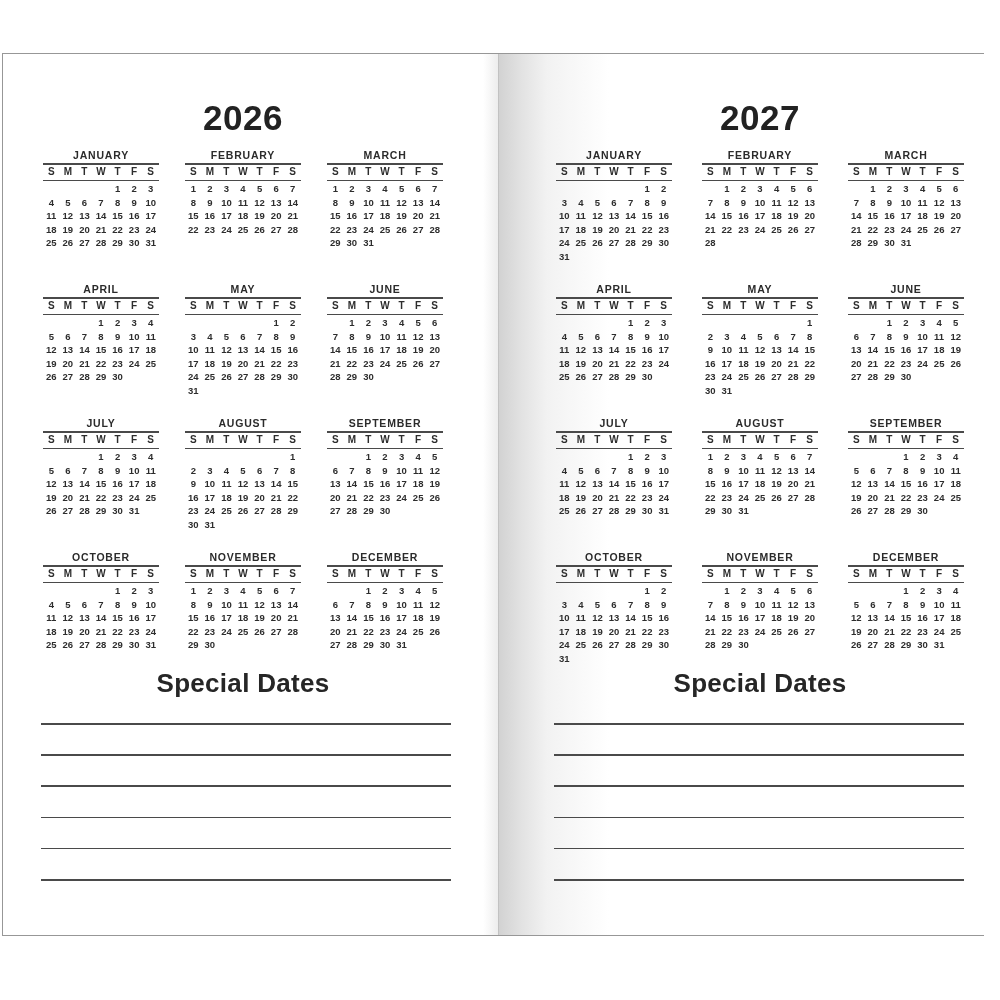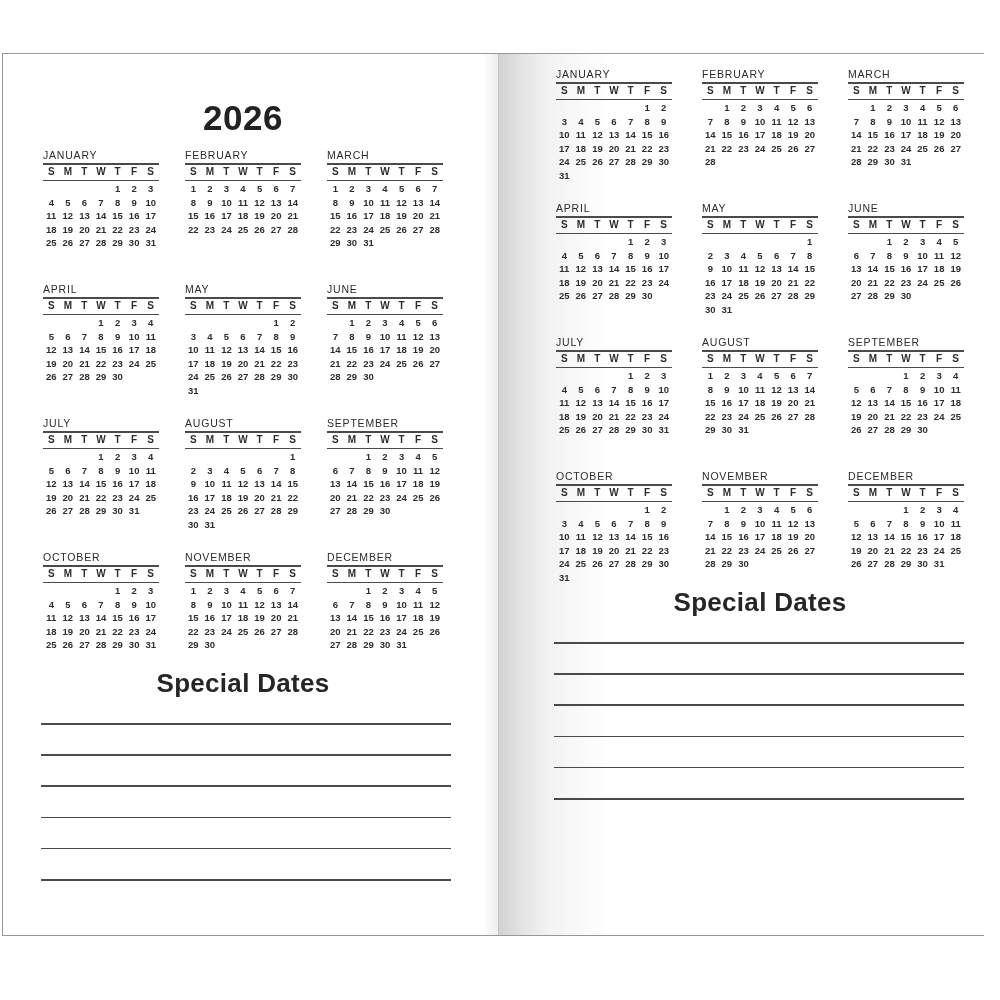--- a/index.html
+++ b/index.html
@@ -19,22 +19,22 @@
   .year-title{
     margin:0;padding-top:46px;text-align:center;
     font-size:35px;line-height:35px;font-weight:bold;letter-spacing:0.5px;color:#222222;
   }
   .months-grid{
     display:grid;grid-template-columns:repeat(3,116px);justify-content:space-between;
     grid-auto-rows:134px;margin-top:14px;
   }
   .month{width:116px;overflow:visible;}
   .month-name{
-    font-size:10.5px;line-height:13px;font-weight:normal;letter-spacing:0.8px;
-    color:#2b2b2b;white-space:nowrap;
+    font-size:10.5px;line-height:13px;font-weight:bold;letter-spacing:0.8px;
+    text-align:center;color:#2b2b2b;white-space:nowrap;
   }
   .month-rule{height:1.6px;background:#4a4a4a;margin-top:1px;}
   .week-header,.dates{
     display:grid;grid-template-columns:repeat(7,1fr);text-align:center;
   }
   .week-header{font-size:10px;line-height:14px;font-weight:bold;}
   .dates{font-size:9.5px;line-height:13.5px;font-weight:bold;margin-top:1px;}
   .special-heading{
     margin:-19px 0 0 0;text-align:center;font-size:26px;line-height:34px;
     font-weight:bold;letter-spacing:0.3px;color:#262626;
@@ -644,20 +644,21 @@
         <div class="ruled-line"></div>
         <div class="ruled-line"></div>
         <div class="ruled-line"></div>
         <div class="ruled-line"></div>
         <div class="ruled-line"></div>
         <div class="ruled-line"></div>
       </div>
   </section>
 
   <section class="page page-right">
+    <h1 class="year-title">2027</h1>
     <div class="months-grid">
         <div class="month">
           <div class="month-name">JANUARY</div>
           <div class="month-rule"></div>
           <div class="week-header">
             <span>S</span>
             <span>M</span>
             <span>T</span>
             <span>W</span>
             <span>T</span>

